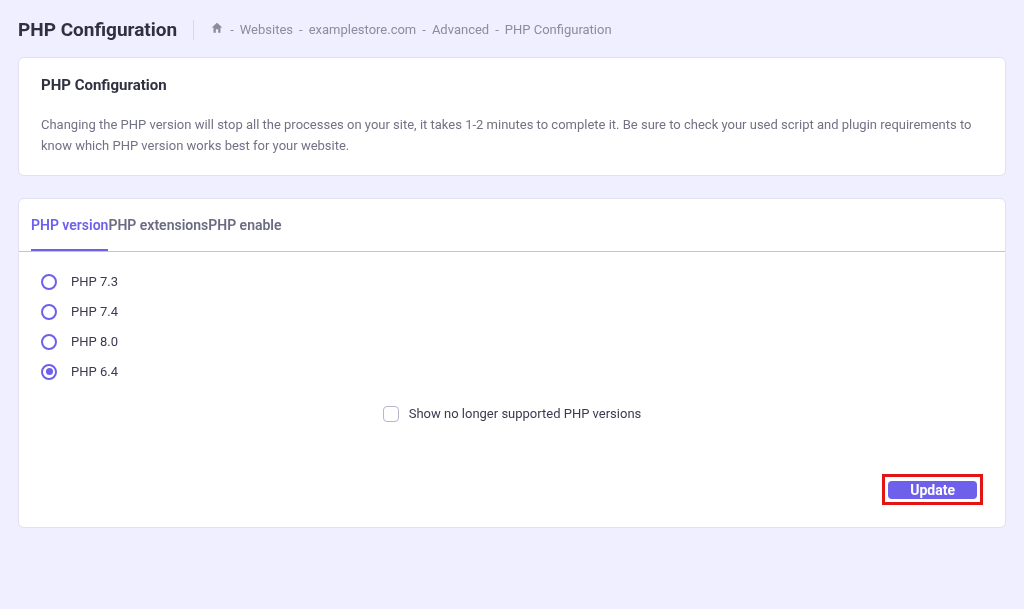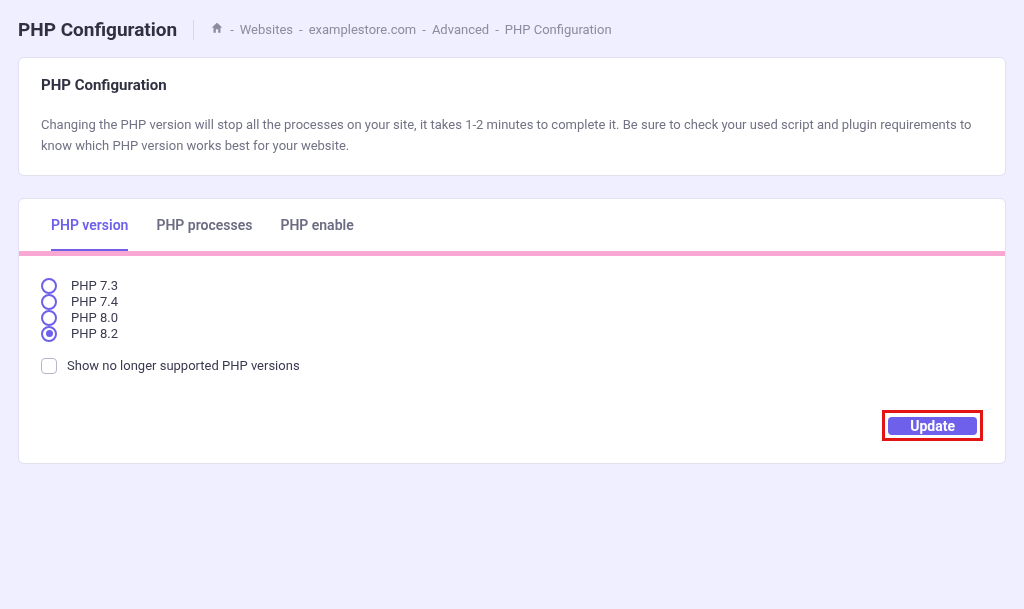--- a/index.html
+++ b/index.html
@@ -72,23 +72,22 @@
     }
 
     .panel {
       background: #ffffff;
       border: 1px solid #e1e1ef;
       border-radius: 6px;
     }
 
     .tabs {
       display: flex;
-      border-bottom: 5px solid #f9a8d4;
-      padding: 0 32px;
-      gap: 28px;
+      border-bottom: 1px solid #f9a8d4;
+      padding: 0 12px;
     }
 
     .tab {
       font-size: 14px;
       font-weight: 600;
       color: #6b6b82;
       padding: 18px 0 16px 0;
       cursor: pointer;
       border-bottom: 2px solid transparent;
     }
@@ -111,21 +110,22 @@
 
     .section-desc {
       font-size: 13px;
       color: #5a5a70;
       margin-bottom: 22px;
     }
 
     .radio-list {
       display: flex;
       flex-direction: column;
-      margin-bottom: 16px;
+      gap: 14px;
+      margin-bottom: 26px;
     }
 
     .radio-row {
       display: flex;
       align-items: center;
       gap: 14px;
       cursor: pointer;
     }
 
     .radio-circle {
@@ -149,21 +149,22 @@
     .radio-label {
       font-size: 13px;
       color: #3a3a50;
     }
 
     .checkbox-row {
       display: flex;
       align-items: center;
       gap: 10px;
       cursor: pointer;
-      margin-bottom: 36px;
+      margin-bottom: 52px;
+      justify-content: center;
     }
 
     .checkbox-box {
       width: 16px;
       height: 16px;
       border: 1.5px solid #b7b7cc;
       border-radius: 4px;
       flex-shrink: 0;
     }
 
@@ -221,21 +222,21 @@
   <div class="card-title">PHP Configuration</div>
   <div class="card-desc">Changing the PHP version will stop all the processes on your site, it takes 1-2 minutes to complete it. Be sure to check your used script and plugin requirements to know which PHP version works best for your website.</div>
 </div>
 
 <div class="panel">
   <div class="tabs">
     <div class="tab active">
       <span>PHP version</span>
     </div>
     <div class="tab">
-      <span>PHP processes</span>
+      <span>PHP extensions</span>
     </div>
     <div class="tab">
       <span>PHP enable</span>
     </div>
   </div>
 
   <div class="panel-body">
 
     <div class="radio-list">
       <label class="radio-row">
@@ -247,21 +248,21 @@
         <span class="radio-label">PHP 7.4</span>
       </label>
       <label class="radio-row">
         <span class="radio-circle"></span>
         <span class="radio-label">PHP 8.0</span>
       </label>
       <label class="radio-row">
         <span class="radio-circle">
             <span class="radio-dot"></span>
           </span>
-        <span class="radio-label">PHP 8.2</span>
+        <span class="radio-label">PHP 6.4</span>
       </label>
     </div>
 
     <label class="checkbox-row">
       <span class="checkbox-box"></span>
       <span class="checkbox-label">Show no longer supported PHP versions</span>
     </label>
 
     <div class="footer-row">
       <div class="highlight-wrap">

